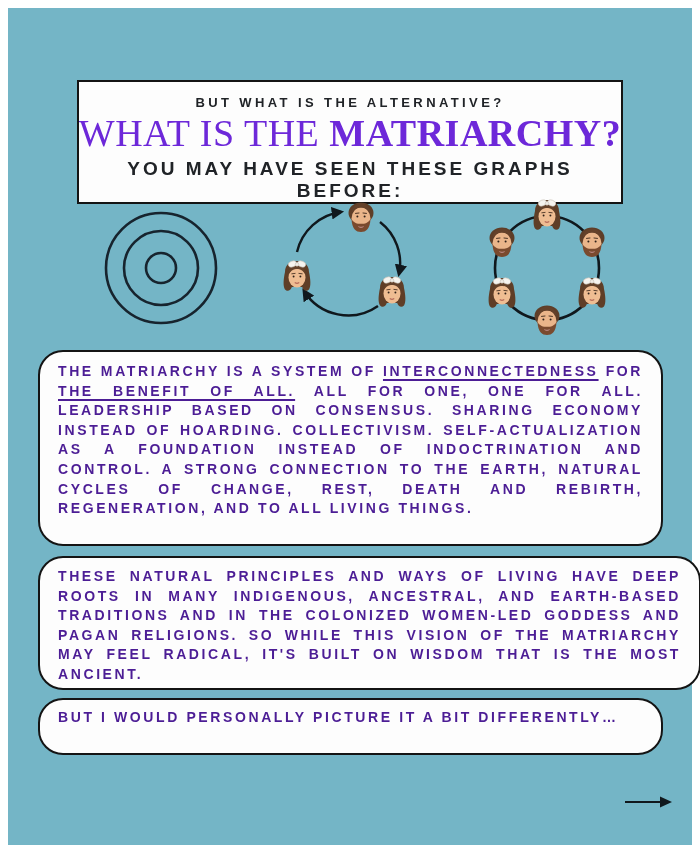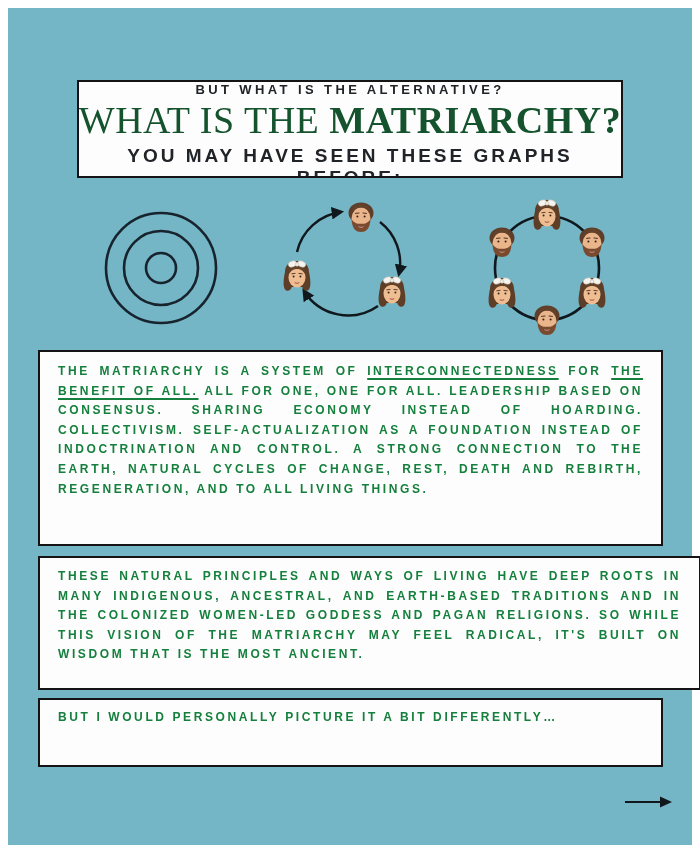--- a/index.html
+++ b/index.html
@@ -11,47 +11,47 @@
   }
   .canvas {
     position:absolute; left:8px; top:8px; width:684px; height:837px;
     background:#74b5c6;
   }
   .tbox {
     position:absolute; background:#fdfdfd; border:2px solid #141414;
     color:#1d1d1f; overflow:hidden;
   }
   .title-box {
-    left:77px; top:80px; width:546px; height:98px;
-    display:flex; flex-direction:column; align-items:center; justify-content:space-between;
+    left:77px; top:80px; width:546px; height:124px;
+    display:flex; flex-direction:column; align-items:center; justify-content:flex-end;
     text-align:center;
   }
   .title-line1 { font-size:13px; font-weight:bold; letter-spacing:3.4px; color:#202327; }
   .title-line2 {
     font-family:"Liberation Serif", serif; font-size:38px; letter-spacing:0.5px;
-    margin:1px 0 3px; color:#14532d; white-space:nowrap;
+    margin:1px 0 3px; color:#6d28d9; white-space:nowrap;
   }
   .title-line2 .bold { font-weight:bold; }
   .title-line3 { font-size:19px; font-weight:bold; letter-spacing:3px; color:#202327; }
   .watermark {
     position:absolute; left:194px; top:204px;
     font-size:13.5px; font-weight:bold; letter-spacing:2.6px;
     color:rgba(250,252,252,0.88); white-space:nowrap;
   }
   .diagram { position:absolute; }
   .d-circles   { left:95px;  top:202px; }
   .d-cycle     { left:270px; top:193px; }
   .d-community { left:472px; top:194px; }
   .body-text {
-    font-weight:bold; font-size:12px; letter-spacing:2.6px;
-    line-height:19.6px; text-align:justify; color:#15803d;
+    font-weight:bold; font-size:14px; letter-spacing:2.6px;
+    line-height:19.6px; text-align:justify; color:#4c1d95;border-radius:25px;
   }
   .box1 { left:38px; top:350px; width:625px; height:196px; padding:10px 18px 0; }
   .box2 { left:38px; top:556px; width:663px; height:134px; padding:9px 18px 0; }
-  .box3 { left:38px; top:698px; width:625px; height:69px;  padding:8px 18px 0; }
+  .box3 { left:38px; top:698px; width:625px; height:57px;  padding:8px 18px 0; }
   .u { text-decoration:underline; text-decoration-thickness:1.5px; text-underline-offset:3px; }
   .next-arrow { position:absolute; left:622px; top:792px; }
   svg { display:block; }
 </style>
 </head>
 <body>
 
 <div class="page">
   <div class="canvas"></div>
 

